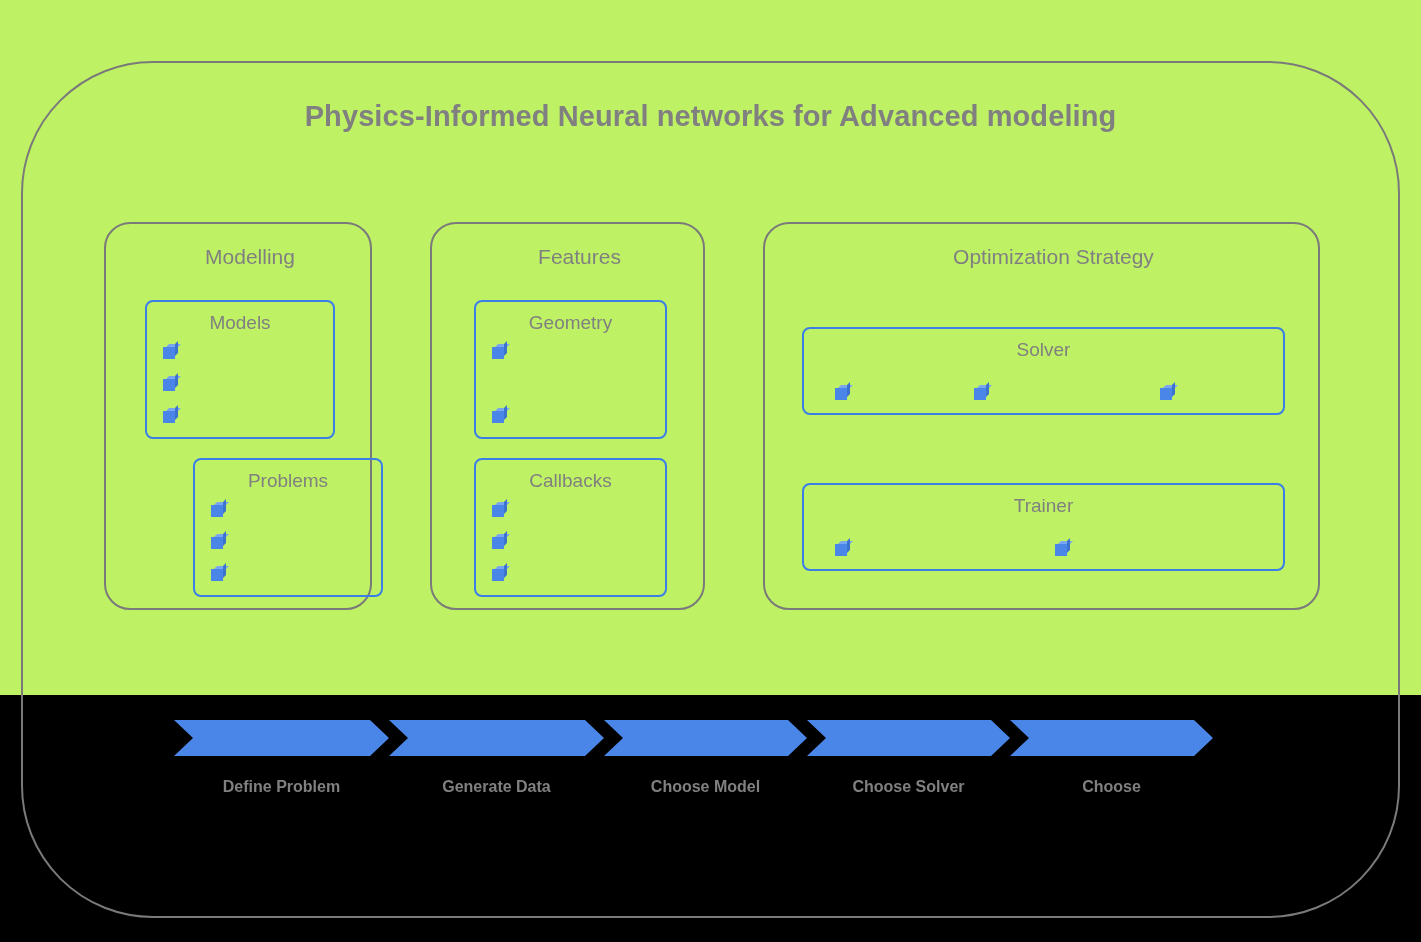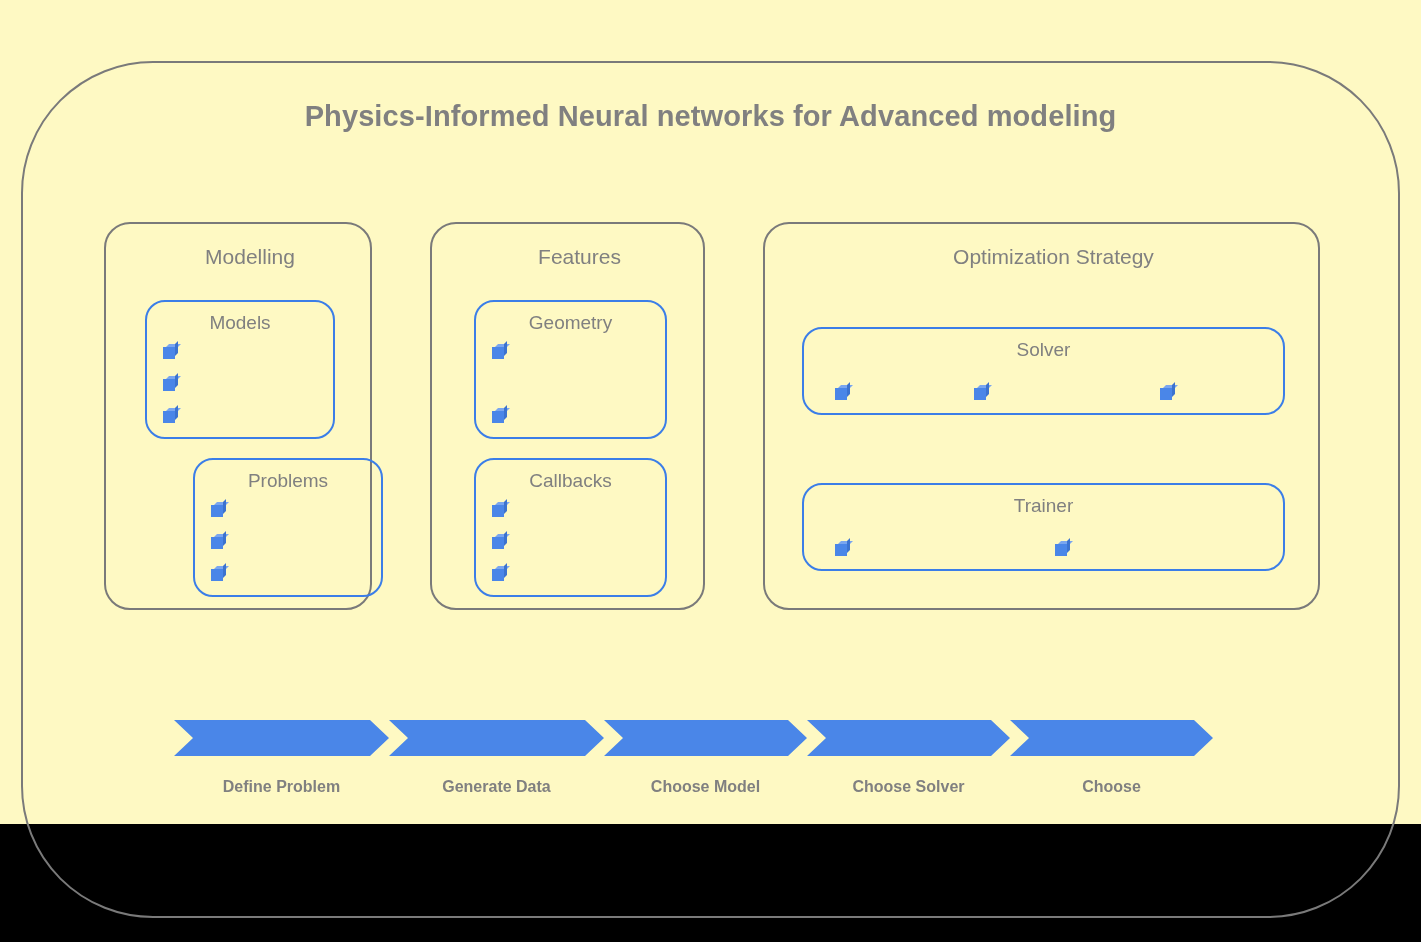--- a/index.html
+++ b/index.html
@@ -5,22 +5,22 @@
   * { box-sizing: border-box; margin: 0; padding: 0; }
   html, body {
     width: 1421px; height: 942px;
     background: #000000;
     font-family: "Liberation Sans", sans-serif;
     overflow: hidden;
   }
   #root {
     position: relative;
     width: 1421px;
-    height: 824px;
-    background: #fef9c3;
+    height: 695px;
+    background: #bef264;
   }
 
   
   .outer-frame {
     position: absolute;
     left: 21px; top: 61px;
     width: 1379px; height: 857px;
     border: 2.5px solid #7a7a7a;
     border-radius: 132px;
   }
@@ -53,21 +53,21 @@
     font-size: 21px;
     font-weight: normal;
     white-space: nowrap;
     margin-left: 12px;
   }
 
   
   .sub-box {
     position: absolute;
     border: 2.6px solid #3b7ee8;
-    border-radius: 20px;
+    border-radius: 8px;
   }
   .sub-title {
     position: absolute;
     left: 0; top: 10px;
     width: 100%;
     text-align: center;
     color: #808080;
     font-size: 19px;
     white-space: nowrap;
   }

